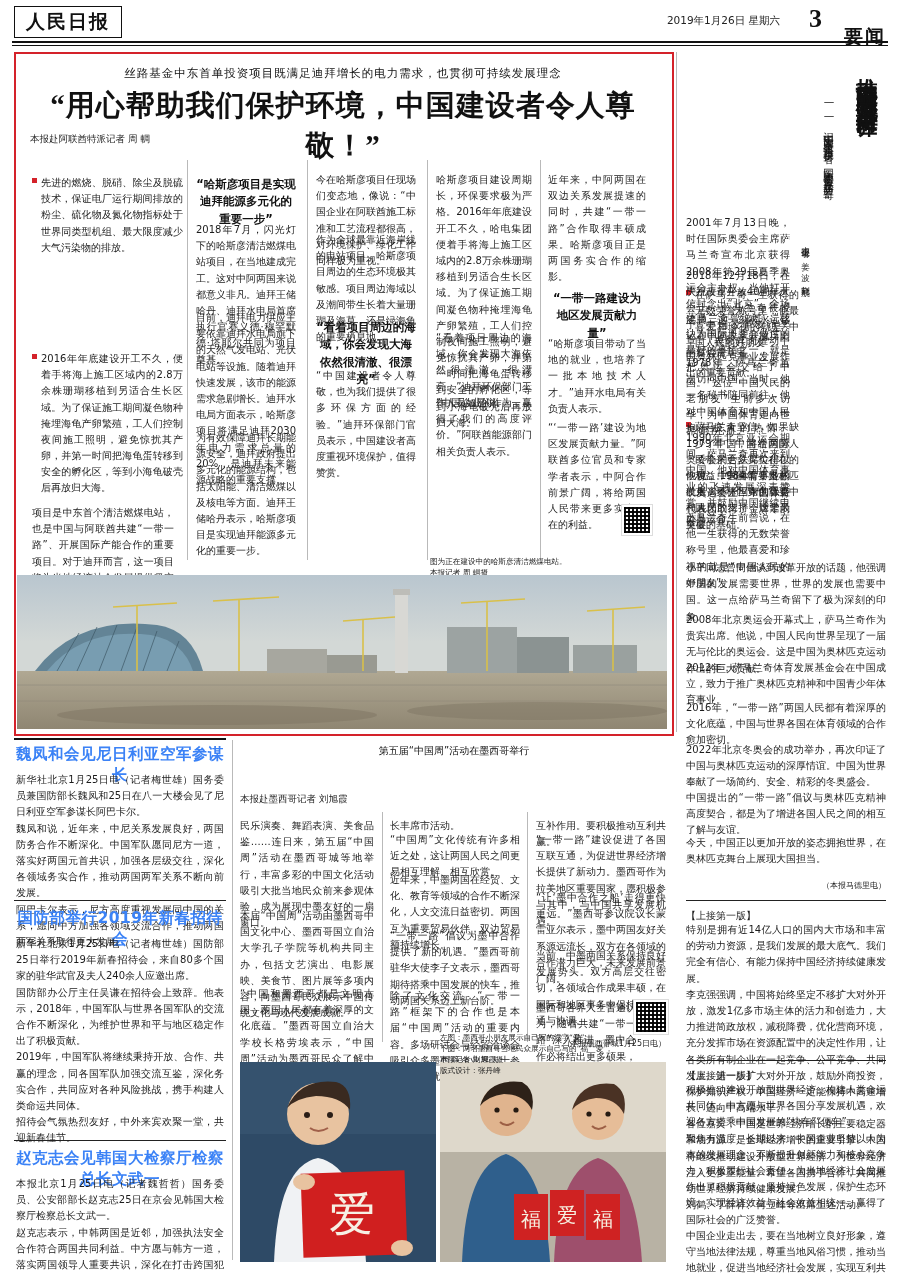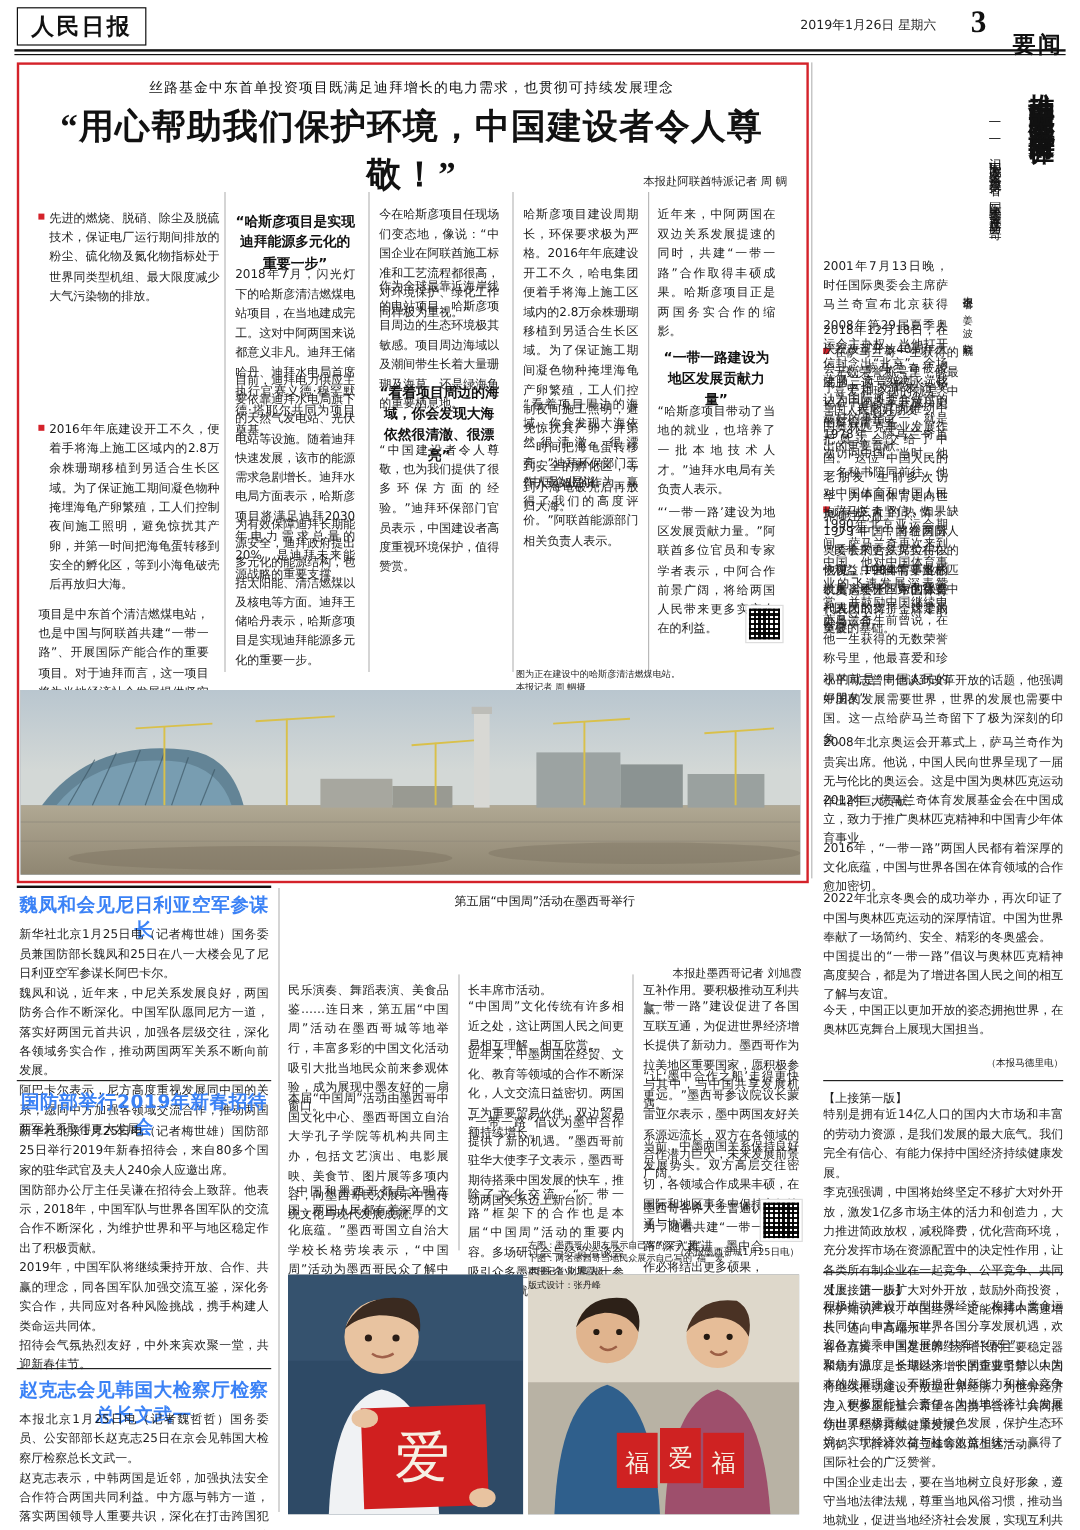--- a/index.html
+++ b/index.html
@@ -21,21 +21,21 @@
   .col-rule{position:absolute;background:#b9b9b9;width:1px;}
 
   
   .t{position:absolute;color:#1a1a1a;text-align:justify;}
   .vt{writing-mode:vertical-rl;text-orientation:upright;}
   .cn{font-family:"DejaVu Sans","Liberation Sans",sans-serif;}
 
   .shoulder{font-size:11.5px;letter-spacing:1px;text-align:center;color:#111;}
   .headline{font-size:29px;font-weight:bold;letter-spacing:1px;text-align:center;color:#111;
             font-family:"Liberation Serif",serif;}
-  .byline{font-size:9.5px;text-align:right;color:#222;margin-top:12px;}
+  .byline{font-size:9.5px;text-align:left;color:#222;}
 
   .body{font-size:10px;line-height:1.62;text-align:justify;color:#1c1c1c;}
   .sub{font-size:11.5px;font-weight:bold;line-height:1.5;text-align:center;color:#111;margin:4px 0 5px;}
   .bullet{position:relative;padding-left:9px;}
   .bullet:before{content:"";position:absolute;left:0;top:3px;width:5px;height:5px;background:#d4222a;}
 
   .photo{position:absolute;overflow:hidden;background:#9aa3a8;}
   .cap{font-size:7.6px;color:#222;line-height:1.45;text-align:justify;}
 
   .qr{position:absolute;background:

